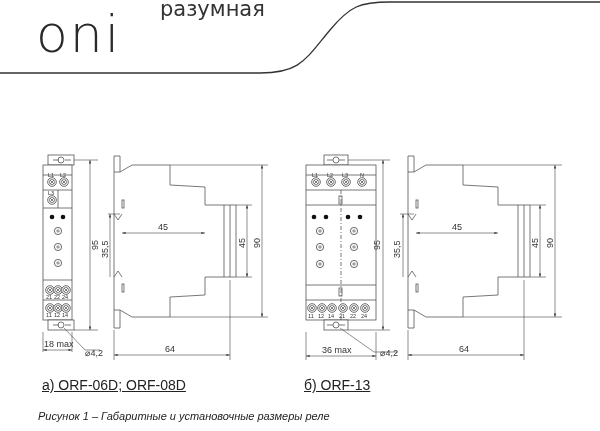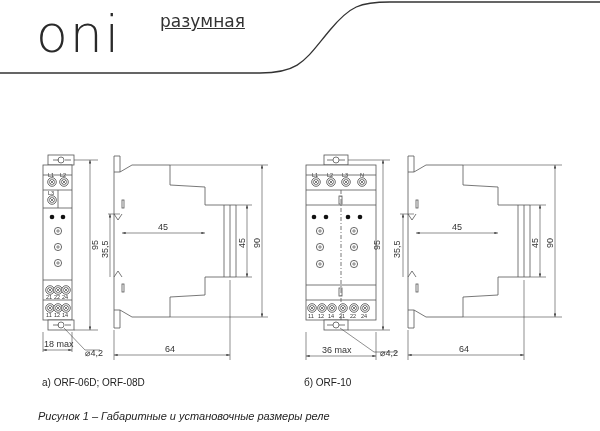--- a/index.html
+++ b/index.html
@@ -1,22 +1,22 @@
 <!DOCTYPE html>
 <html><head>
 <meta charset="utf-8">
 <style>
   html, body { margin: 0; padding: 0; background: #ffffff; }
   body { width: 600px; height: 431px; position: relative; overflow: hidden; font-family: "DejaVu Sans", sans-serif; color: #2b2b2b; }
   .header { position: absolute; left: 0; top: 0; width: 528px; height: 80px; }
   .logo { position: absolute; left: 36px; top: 4px; font-family: "DejaVu Sans", sans-serif; font-size: 52px; font-weight: 300; letter-spacing: 2px; color: #2a2a2a; line-height: 60px; }
-  .tagline { position: absolute; left: 160px; top: 12px; font-size: 17px; line-height: 19px; color: #333; font-family: "DejaVu Sans", sans-serif; text-decoration: underline; }
+  .tagline { position: absolute; left: 160px; top: 0; font-size: 21px; line-height: 19px; color: #333; font-family: "DejaVu Sans", sans-serif; }
   .header-curve { position: absolute; left: 0; top: 0; }
   .drawing { position: absolute; left: 0; top: 0; }
-  .caption { position: absolute; font-size: 10px; color: #222; font-family: "Liberation Sans", sans-serif; }
+  .caption { position: absolute; font-size: 14px; color: #222; font-family: "Liberation Sans", sans-serif; text-decoration: underline; }
   .figure-title { position: absolute; left: 38px; top: 416px; font-size: 11px; color: #222; font-family: "Liberation Sans", sans-serif; font-style: italic; }
   svg text { font-family: "Liberation Sans", sans-serif; fill: #333; }
 </style>
 </head>
 <body>
 
 <div class="header">
   <svg class="header-curve" width="600" height="80">
     <path d="M0,73 L260,73 C300,73 305,60 330,30 C350,6 360,2 390,2 L600,2" fill="none" stroke="#333" stroke-width="1.3"></path>
   </svg>
@@ -224,14 +224,14 @@
     <line x1="408" y1="355" x2="524" y2="355" marker-start="url(#arr)" marker-end="url(#arr)"></line>
   </g>
   <text x="452" y="230" font-size="9">45</text>
   <text x="400" y="258" font-size="9" transform="rotate(-90 400 258)">35,5</text>
   <text x="538" y="248" font-size="9" transform="rotate(-90 538 248)">45</text>
   <text x="553" y="248" font-size="9" transform="rotate(-90 553 248)">90</text>
   <text x="459" y="352" font-size="9">64</text>
 </svg>
 
 <div class="caption" style="left:42px; top:377px;">а) ORF-06D; ORF-08D</div>
-<div class="caption" style="left:304px; top:377px;">б) ORF-10</div>
+<div class="caption" style="left:304px; top:377px;">б) ORF-13</div>
 <div class="figure-title" style="top:410px;">Рисунок 1 – Габаритные и установочные размеры реле</div>
 
 </body></html>

